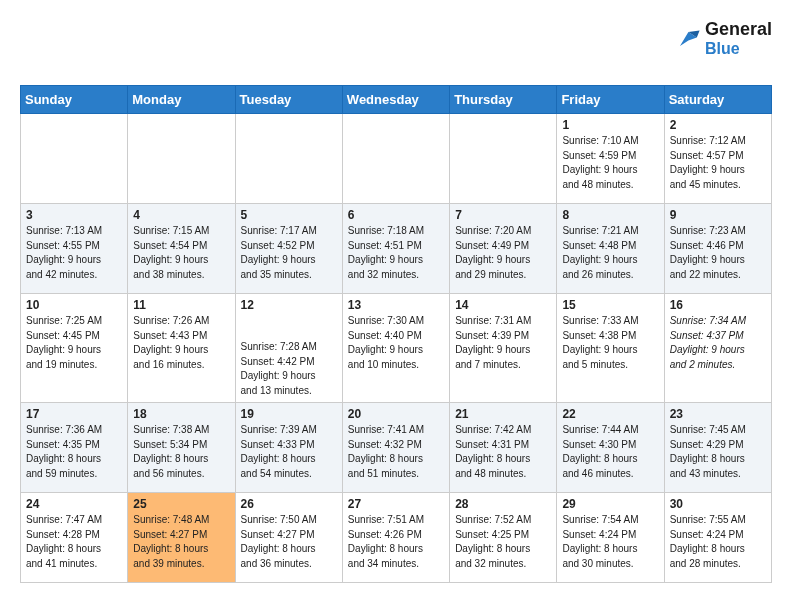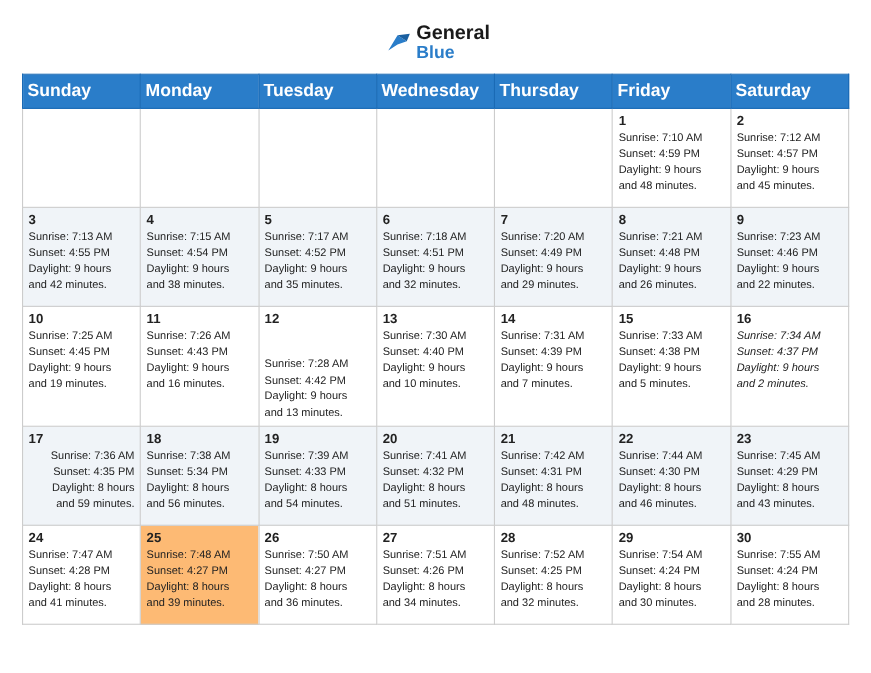--- a/index.html
+++ b/index.html
@@ -5,23 +5,23 @@
     * { box-sizing: border-box; margin: 0; padding: 0; }
     body {
       font-family: Arial, sans-serif;
       background: #fff;
       width: 792px;
       min-height: 612px;
       padding: 20px;
     }
     .header {
       display: flex;
-      justify-content: center;
+      justify-content: flex-end;
       align-items: flex-start;
-      margin-bottom: 10px;
+      margin-bottom: 28px;
     }
     .logo {
       display: flex;
       align-items: center;
       gap: 4px;
     }
     .logo-bird {
       width: 28px;
       height: 28px;
     }
@@ -38,21 +38,21 @@
       color: #444;
     }
     .calendar {
       width: 100%;
       border-collapse: collapse;
       table-layout: fixed;
     }
     .calendar th {
       background: #2a7dc9;
       color: #fff;
-      font-size: 16px;
+      font-size: 13px;
       font-weight: bold;
       padding: 6px 4px;
       text-align: left;
       border: 1px solid #1a6ab5;
     }
     .calendar td {
       vertical-align: top;
       border: 1px solid #ccc;
       padding: 4px 5px;
       font-size: 10.5px;
@@ -233,21 +233,21 @@
           <span class="day-num">16</span>
           <div class="cell-text" style="white-space: pre-line; font-style: italic;">Sunrise: 7:34 AM
 Sunset: 4:37 PM
 Daylight: 9 hours
 and 2 minutes.</div>
         </td>
       </tr>
       <tr>
         <td style="background: rgb(240, 244, 248);">
           <span class="day-num">17</span>
-          <div class="cell-text" style="white-space: pre-line; text-align: right;">Sunrise: 7:36 AM
+          <div class="cell-text" style="white-space: pre-line;">Sunrise: 7:36 AM
 Sunset: 4:35 PM
 Daylight: 8 hours
 and 59 minutes.</div>
         </td>
         <td style="background: rgb(240, 244, 248);">
           <span class="day-num">18</span>
           <div class="cell-text" style="white-space: pre-line;">Sunrise: 7:38 AM
 Sunset: 5:34 PM
 Daylight: 8 hours
 and 56 minutes.</div>

